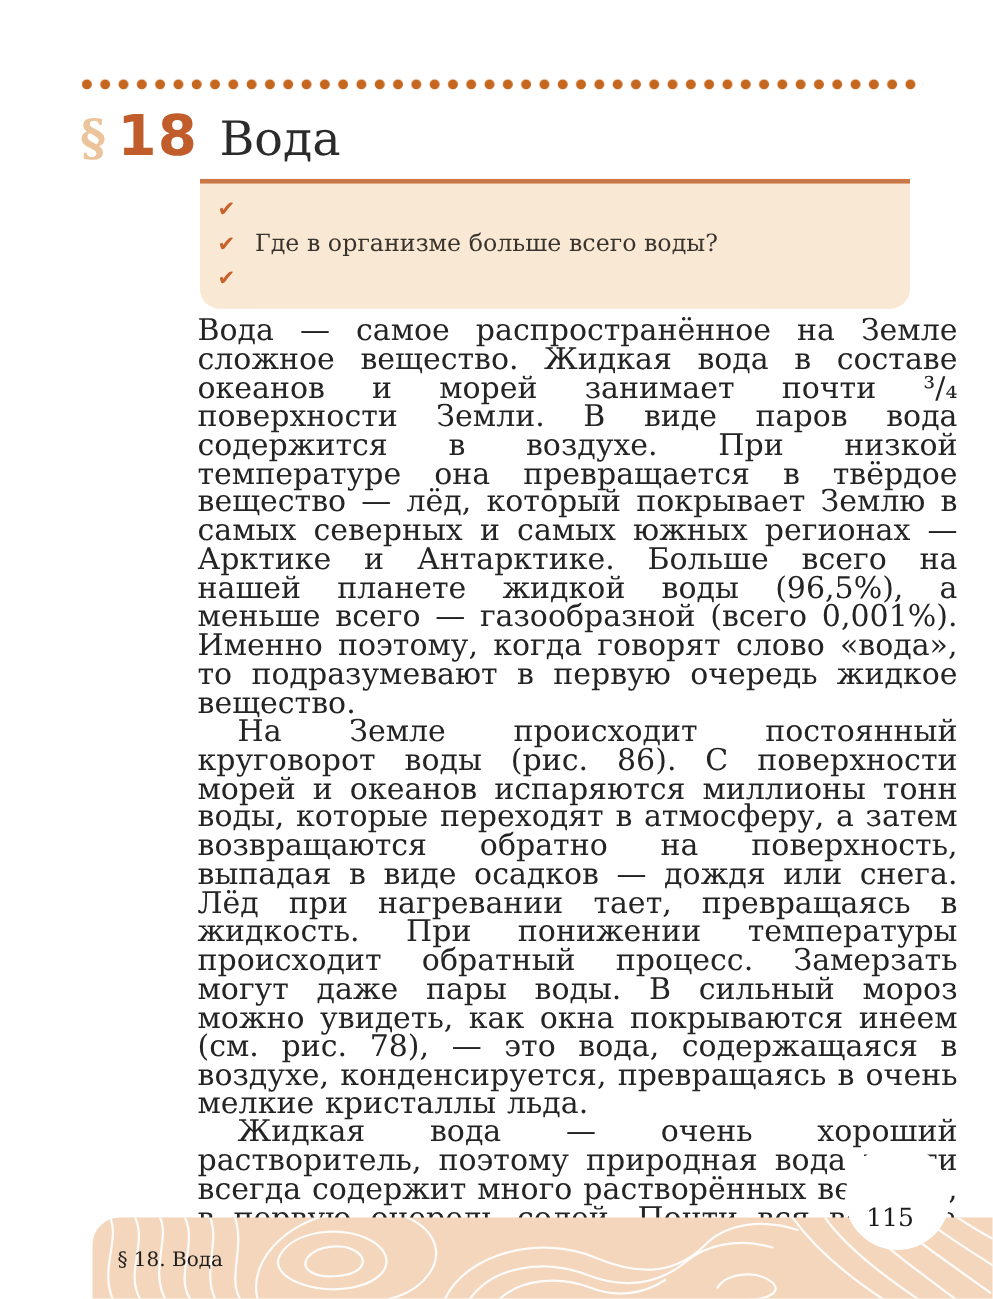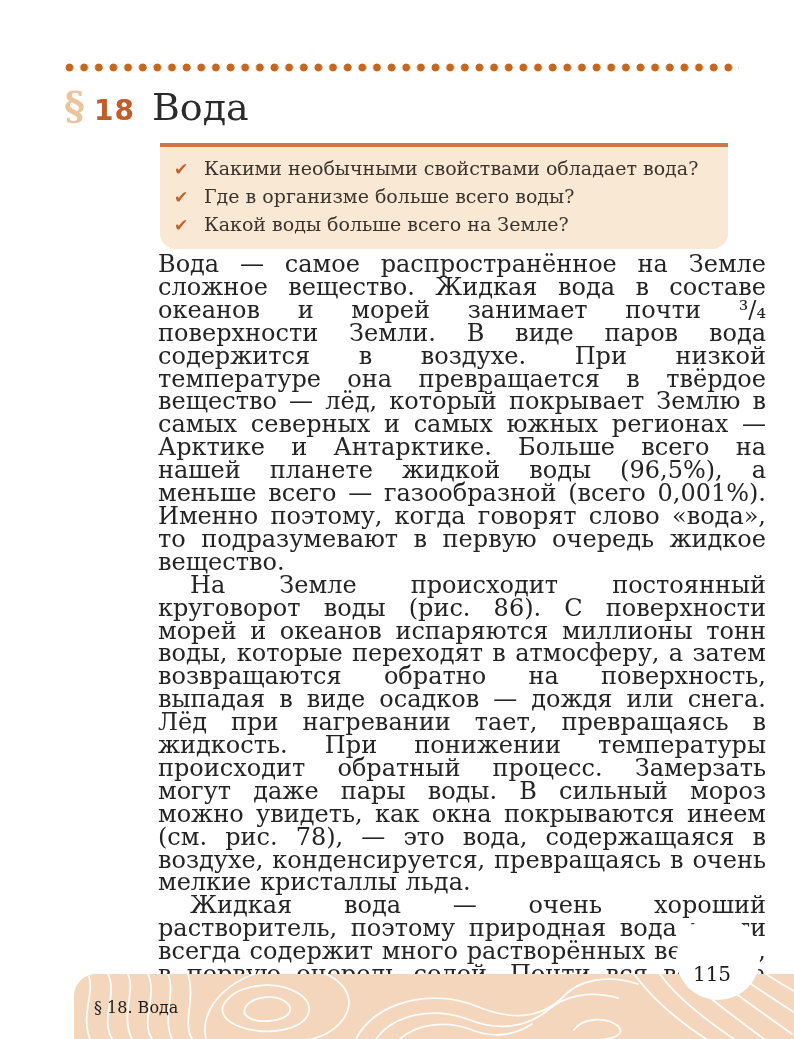--- a/index.html
+++ b/index.html
@@ -25,21 +25,21 @@
   .header {
     position: absolute; left: 64px; top: 82px;
     display: flex; align-items: baseline;
   }
   .sec-mark {
     font-family: "DejaVu Serif", serif;
     font-weight: bold; font-size: 40px; color: #ecc49c;
   }
   .sec-num {
     font-family: "DejaVu Sans", sans-serif;
-    font-weight: bold; font-size: 28px; color: #c15d2a;
+    font-weight: bold; font-size: 45px; color: #c15d2a;
     margin-left: 9px; letter-spacing: 1px;
   }
   .sec-title {
     font-family: "DejaVu Serif", serif;
     font-size: 38px; color: #2b2b2b;
     margin-left: 17px;
   }
 
   
   .qbox {
@@ -108,29 +108,27 @@
 
   <div class="header">
     <span class="sec-mark">§</span>
     <span class="sec-num">18</span>
     <span class="sec-title">Вода</span>
   </div>
 
   <div class="qbox">
     <div class="qrow">
       <span class="check">✔</span>
-      <span class="qtext">Какими необычными свойствами обладает вода?</span>
     </div>
     <div class="qrow">
       <span class="check">✔</span>
       <span class="qtext">Где в организме больше всего воды?</span>
     </div>
     <div class="qrow">
       <span class="check">✔</span>
-      <span class="qtext">Какой воды больше всего на Земле?</span>
     </div>
   </div>
 
   <div class="content">
     <p>Вода — самое распространённое на Земле сложное вещество. Жидкая вода в составе океанов и морей занимает почти ³/₄ поверхности Земли. В виде паров вода содержится в воздухе. При низкой температуре она превращается в твёрдое вещество — лёд, который покрывает Землю в самых северных и самых южных регионах — Арктике и Антарктике. Больше всего на нашей планете жидкой воды (96,5%), а меньше всего — газообразной (всего 0,001%). Именно поэтому, когда говорят слово «вода», то подразумевают в первую очередь жидкое вещество.</p>
     <p>На Земле происходит постоянный круговорот воды (рис. 86). С поверхности морей и океанов испаряются миллионы тонн воды, которые переходят в атмосферу, а затем возвращаются обратно на поверхность, выпадая в виде осадков — дождя или снега. Лёд при нагревании тает, превращаясь в жидкость. При понижении температуры происходит обратный процесс. Замерзать могут даже пары воды. В сильный мороз можно увидеть, как окна покрываются инеем (см. рис. 78), — это вода, содержащаяся в воздухе, конденсируется, превращаясь в очень мелкие кристаллы льда.</p>
     <p>Жидкая вода — очень хороший растворитель, поэтому природная вода почти всегда содержит много растворённых веществ, в первую очередь солей. Почти вся вода на Земле солёная. Содержание солей в воде измеряют в про-</p>
   </div>
 
   <div class="footer">

